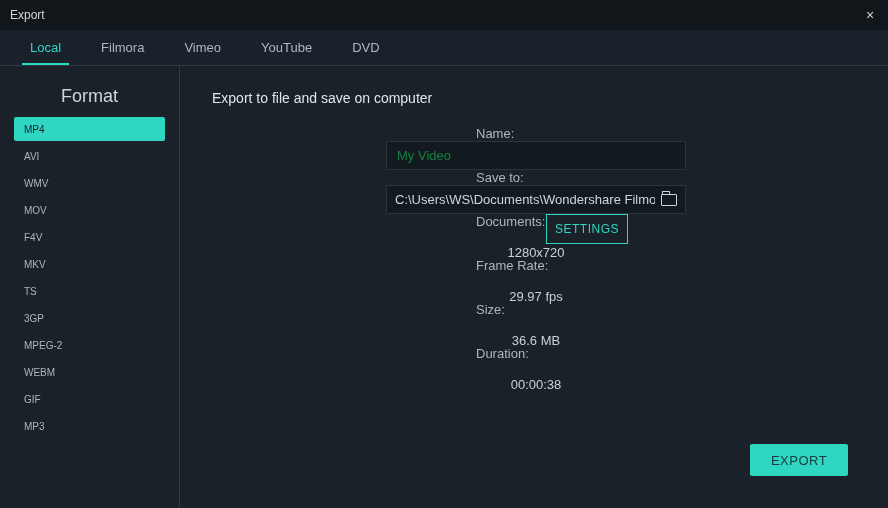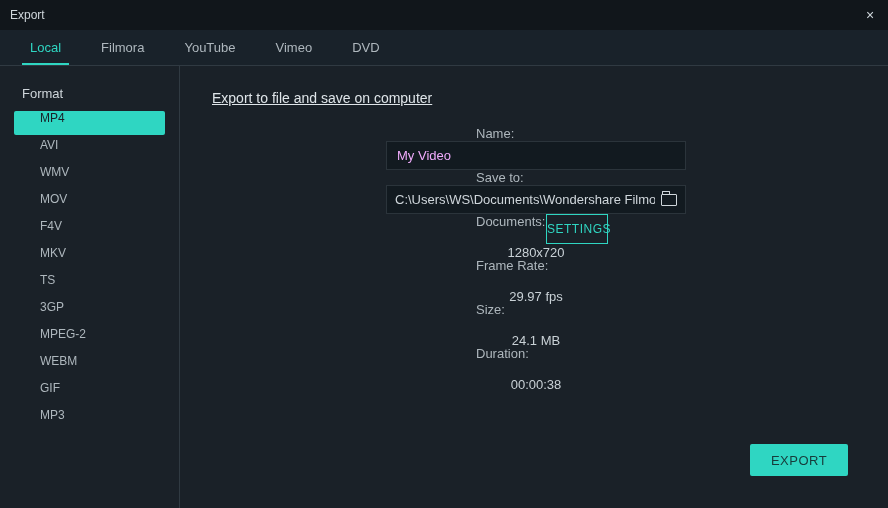--- a/index.html
+++ b/index.html
@@ -64,49 +64,49 @@
     flex: 1;
     display: flex;
     position: relative;
   }
   .sidebar {
     width: 180px;
     border-right: 1px solid #303a42;
     padding: 20px 14px 0 14px;
   }
   .sidebar-title {
-    font-size: 13px;
+    font-size: 18px;
     color: #cfd6db;
     padding: 0 8px 10px 8px;
+    text-align: center;
   }
   .format-item {
     height: 24px;
     display: flex;
-    align-items: flex-start;
-    padding: 0 26px;
-    font-size: 12px;
+    align-items: center;
+    padding: 0 10px;
+    font-size: 10px;
     color: #aeb7bd;
     cursor: pointer;
     margin-bottom: 3px;
   }
   .format-item.selected {
     background: #2fd6c2;
     color: #1a2128;
     border-radius: 2px;
   }
   .main {
     flex: 1;
     padding: 24px 28px 0 32px;
     position: relative;
   }
   .main-heading {
     font-size: 14px;
     color: #dfe5e9;
     margin-bottom: 20px;
-    text-decoration: underline;
   }
   .row {
     display: flex;
     align-items: center;
     height: 44px;
     flex-direction: column;
   }
   .row .label {
     width: 120px;
     font-size: 13px;
@@ -115,21 +115,21 @@
   .row .value {
     font-size: 13px;
     color: #c9d1d6;
     margin-top: 16px;
   }
   .text-input {
     width: 300px;
     height: 30px;
     background: #121a20;
     border: 1px solid #2b343b;
-    color: #f0abfc;
+    color: #15803d;
     padding: 0 10px;
     font-size: 13px;
     font-family: inherit;
   }
   .path-wrap {
     width: 300px;
     height: 30px;
     background: #121a20;
     border: 1px solid #2b343b;
     display: flex;
@@ -156,21 +156,21 @@
     position: absolute;
     top: -4px; left: 0;
     width: 6px; height: 3px;
     border: 1.3px solid #cfd6db;
     border-bottom: none;
     border-radius: 1px 1px 0 0;
   }
   .settings-btn {
     position: absolute;
     left: 540px;
-    width: 62px;
+    width: 82px;
     height: 30px;
     border: 1px solid #2fd6c2;
     color: #2fd6c2;
     background: transparent;
     font-size: 12px;
     letter-spacing: 0.5px;
     cursor: pointer;
   }
   .export-btn {
     position: absolute;
@@ -197,24 +197,24 @@
   </div>
 
   <div class="tabbar">
     <div class="tab active">
         <span>Local</span>
       </div>
     <div class="tab">
         <span>Filmora</span>
       </div>
     <div class="tab">
+        <span>Vimeo</span>
+      </div>
+    <div class="tab">
         <span>YouTube</span>
-      </div>
-    <div class="tab">
-        <span>Vimeo</span>
       </div>
     <div class="tab">
         <span>DVD</span>
       </div>
   </div>
 
   <div class="content">
     <div class="sidebar">
       <div class="sidebar-title">Format</div>
       <div class="format-item selected">
@@ -277,21 +277,21 @@
         <button class="settings-btn" style="left:334px"><span>SETTINGS</span></button>
       </div>
 
       <div class="row">
         <div class="label">Frame Rate:</div>
         <div class="value">29.97 fps</div>
       </div>
 
       <div class="row">
         <div class="label">Size:</div>
-        <div class="value">24.1 MB</div>
+        <div class="value">36.6 MB</div>
       </div>
 
       <div class="row">
         <div class="label">Duration:</div>
         <div class="value">00:00:38</div>
       </div>
     </div>
 
     <button class="export-btn"><span>EXPORT</span></button>
   </div>

